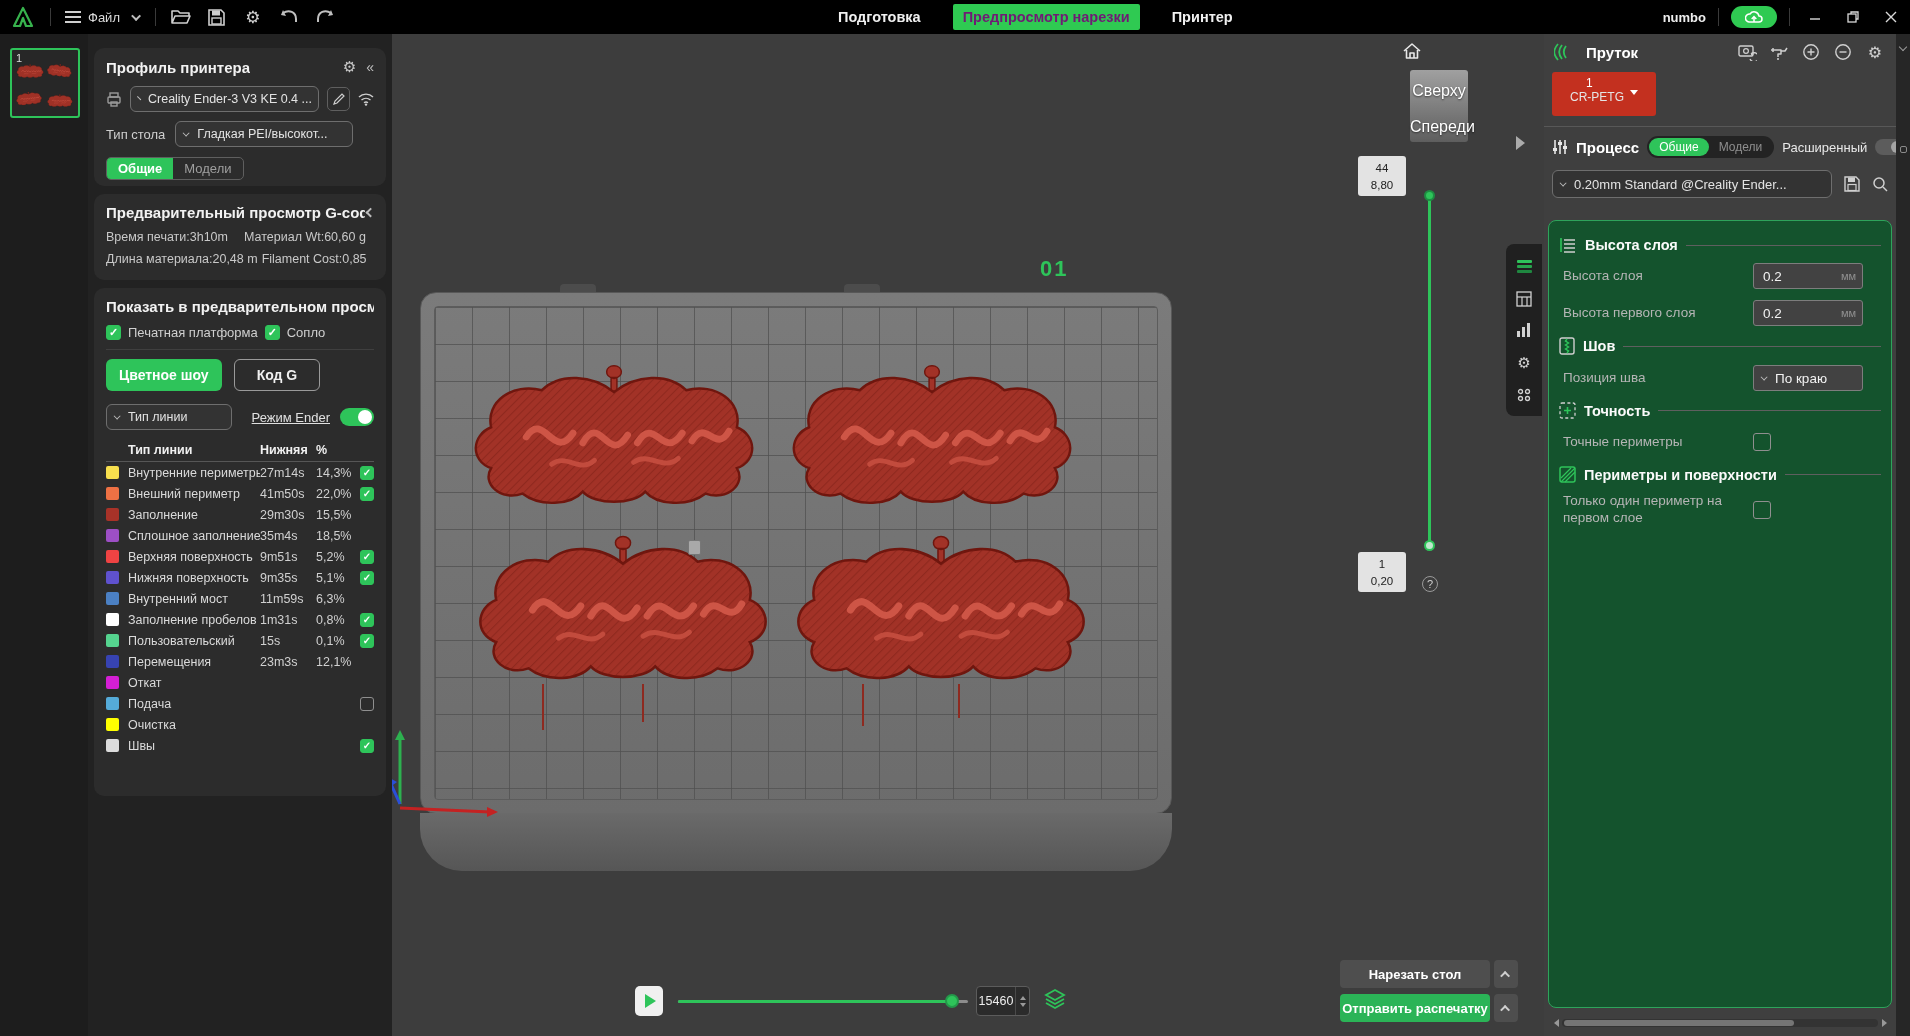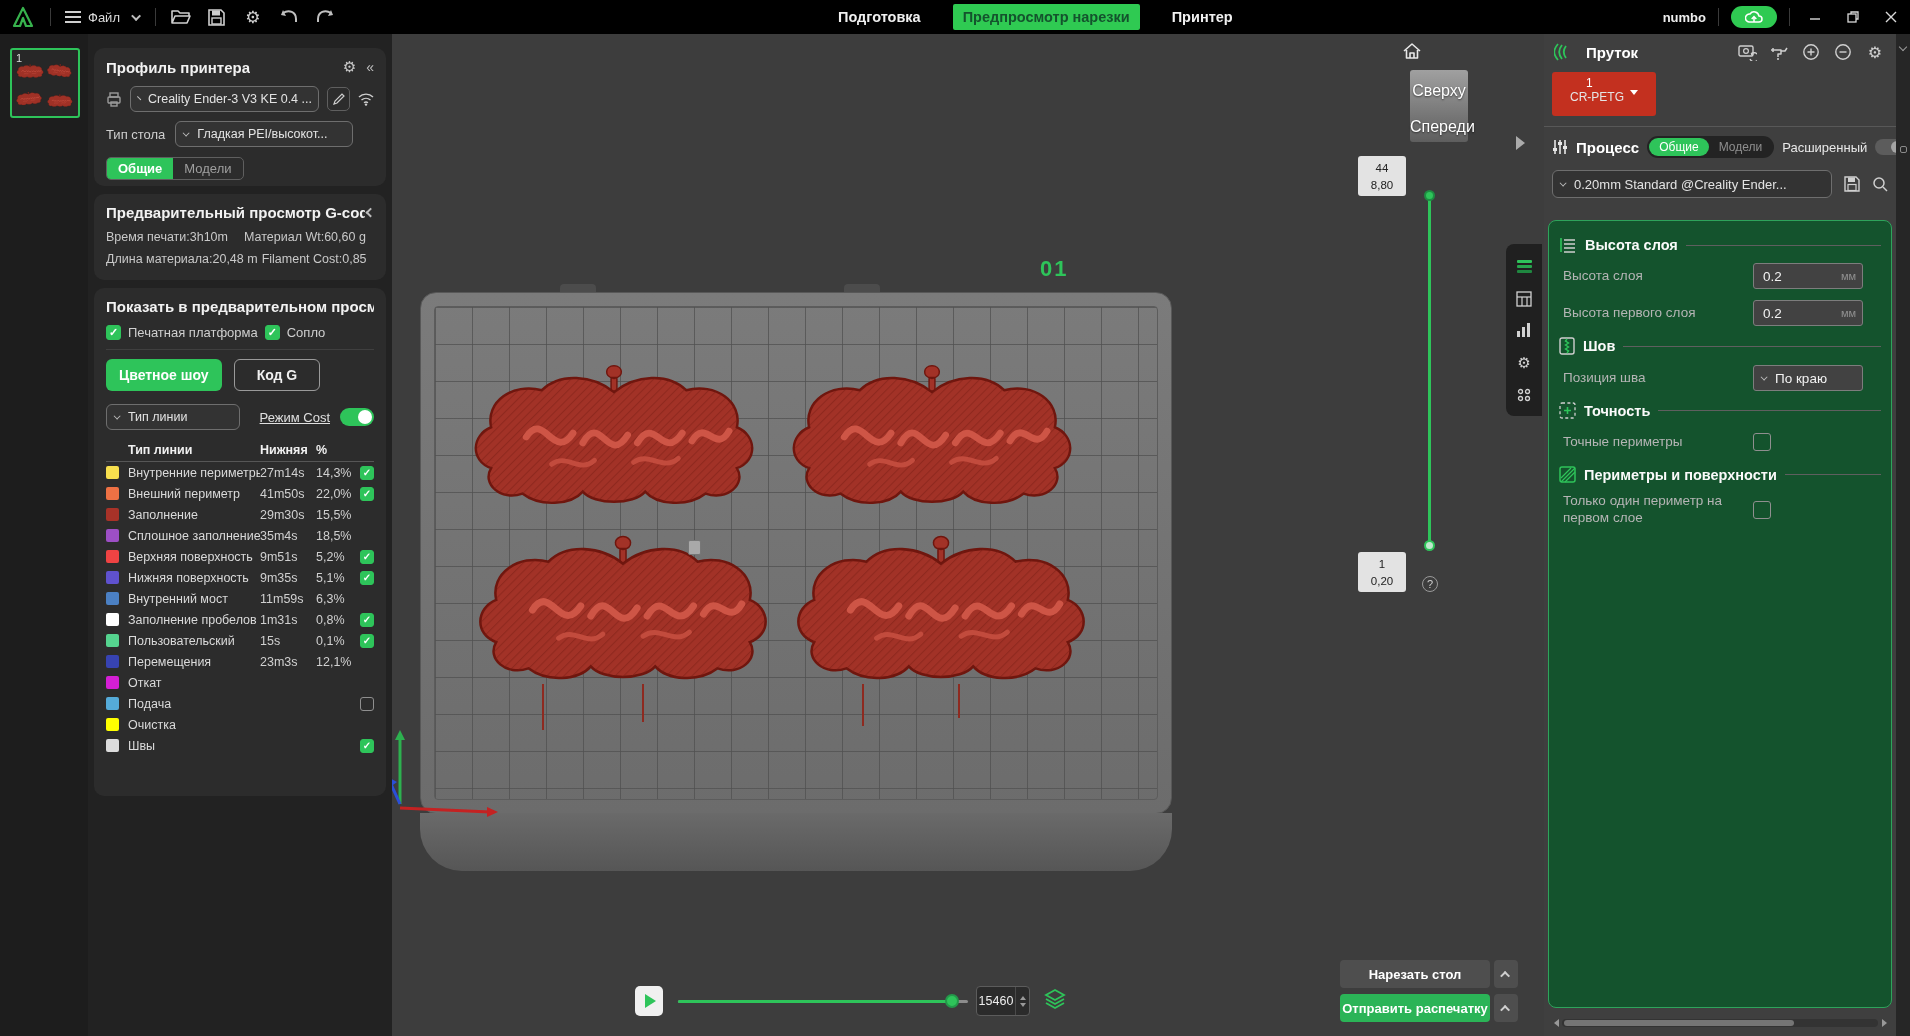--- a/index.html
+++ b/index.html
@@ -12,21 +12,21 @@
   #titlebar .tb-left { position:absolute; left:10px; top:0; height:34px; display:flex; align-items:center; gap:14px; }
   .tb-sep { width:1px; height:18px; background:#3a3a3a; }
   .menu-file { display:flex; align-items:center; gap:7px; color:#dcdcdc; font-size:13px; }
   .hamburger { width:16px; height:12px; border-top:2px solid #cfcfcf; border-bottom:2px solid #cfcfcf; position:relative; }
   .hamburger::after{content:"";position:absolute;left:0;top:3px;width:16px;height:2px;background:#cfcfcf;}
   .chev { display:inline-block; width:7px; height:7px; border-left:2px solid #bdbdbd; border-bottom:2px solid #bdbdbd; transform:rotate(-45deg) translateY(-2px); }
   .chev.sm { width:5px; height:5px; border-width:1.5px; }
   .tb-ico { width:22px; height:22px; display:flex; align-items:center; justify-content:center; }
   #tb-tabs { position:absolute; left:828px; top:0; height:34px; display:flex; align-items:center; gap:22px; }
   .tb-tab { font-size:14.5px; color:#f0f0f0; font-weight:bold; padding:5px 10px; cursor:default; white-space:nowrap; }
-  .tb-tab.active { background:#2fca52; color:#14532d; border-radius:2px; }
+  .tb-tab.active { background:#2fca52; color:#701a75; border-radius:2px; }
   #tb-right { position:absolute; right:6px; top:0; height:34px; display:flex; align-items:center; gap:12px; }
   .user-name { font-size:13px; font-weight:bold; color:#eee; }
   .cloud-btn { width:46px; height:22px; border-radius:11px; background:#2fca52; display:flex; align-items:center; justify-content:center; }
   .win-btn { width:26px; height:24px; display:flex; align-items:center; justify-content:center; }
 
   
   #thumbcol { position:absolute; left:0; top:34px; bottom:0; width:88px; background:#1d1d1d; }
   #thumb { position:absolute; left:10px; top:14px; width:70px; height:70px; background:#272727; border:2px solid #2ec45a; border-radius:3px; overflow:hidden; }
   #thumb .t-num { position:absolute; left:4px; top:2px; font-size:11px; color:#ddd; }
 
@@ -348,21 +348,21 @@
     <div style="display:flex;gap:12px;margin-top:2px;">
       <span class="btn-green">Цветное шоу</span>
       <span class="btn-outline">Код G</span>
     </div>
     <div style="display:flex;align-items:center;gap:10px;margin-top:13px;">
       <span class="select" style="width:150px;">
         <span class="chev sm"></span>
         <span>Тип линии</span>
       </span>
       <span class="grow"></span>
-      <span class="link">Режим Cost</span>
+      <span class="link">Режим Ender</span>
       <span class="toggle checked"></span>
     </div>
 
     <div class="lt-head" style="margin-top:8px;">
       <span class="lt-swsp"></span>
       <span class="lt-label" style="font-weight:bold;color:#f0f0f0;">Тип линии</span>
       <span class="lt-time" style="font-weight:bold;color:#f0f0f0;">Нижняя</span>
       <span class="lt-pct" style="font-weight:bold;color:#f0f0f0;">%</span>
       <span class="lt-cb"></span>
     </div>

